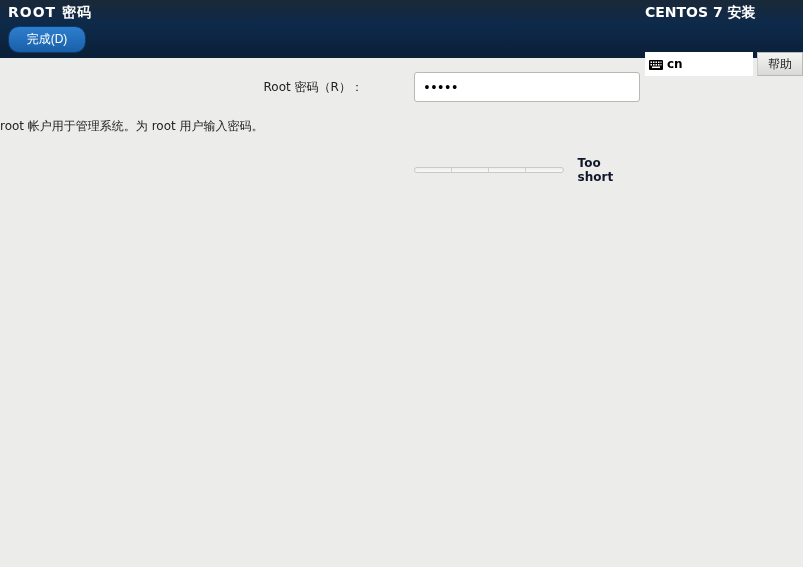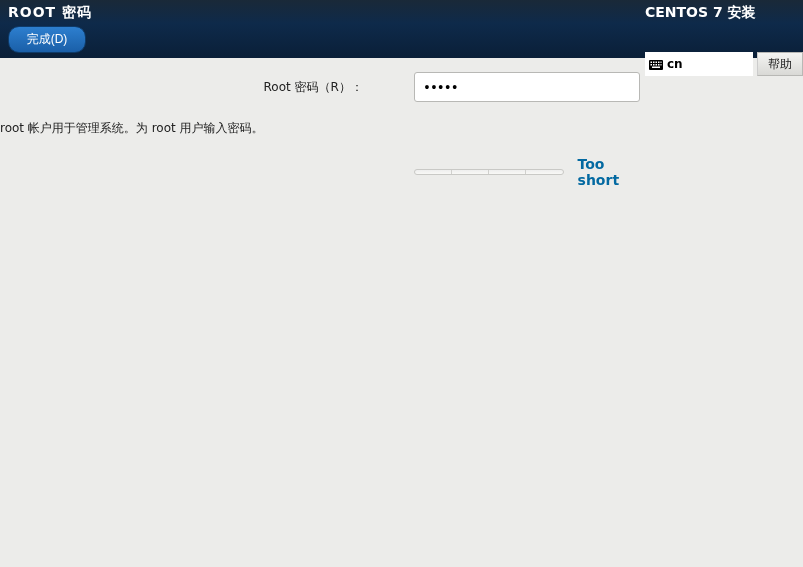--- a/index.html
+++ b/index.html
@@ -140,23 +140,23 @@
       background: linear-gradient(to bottom, #eee, #f8f8f6);
       display: flex;
       overflow: hidden;
     }
     .strength-segment {
       flex: 1;
       border-right: 1px solid #d0d0cd;
     }
     .strength-segment:last-child { border-right: none; }
     .strength-text {
-      font-size: 14px;
-      font-weight: bold;
-      color: #0369a1;
+      font-size: 12px;
+      font-weight: bold;
+      color: #0f172a;
       margin-left: 14px;
       width: 62px;
     }
     .form-container {
       display: flex;
       flex-direction: column;
       gap: 46px;
     }
   </style>
 </head>

